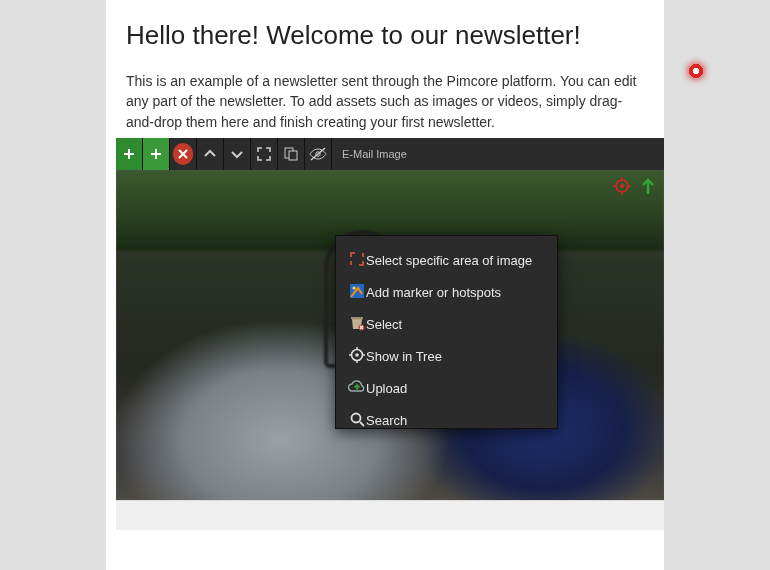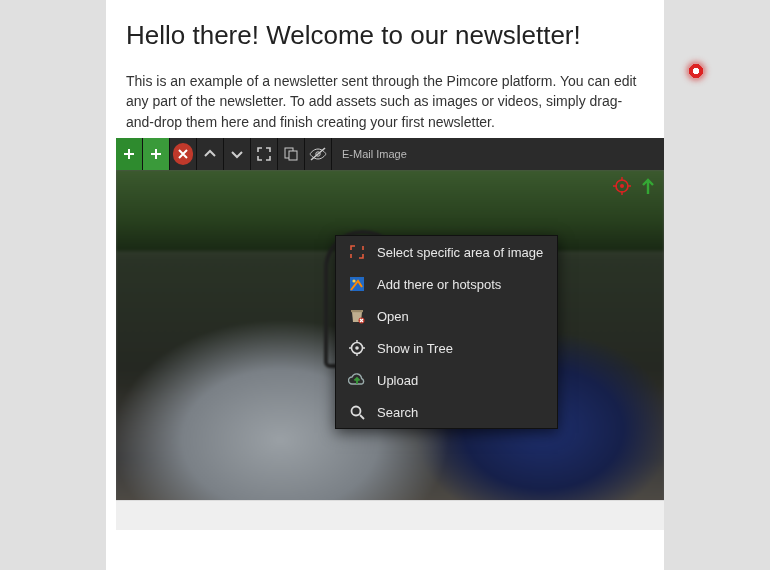--- a/index.html
+++ b/index.html
@@ -23,21 +23,21 @@
       radial-gradient(ellipse 200px 150px at 78% 72%, #1e2f6e 0%, #16204a 40%, rgba(0,0,0,0) 65%),
       linear-gradient(180deg,#3b5a2e 0%, #28401e 14%, #1a2a15 22%, rgba(0,0,0,0) 23%),
       linear-gradient(180deg,rgba(0,0,0,0) 60%, #3a3a3a 80%, #4a4742 90%, #5a5248 100%),
       linear-gradient(180deg,#5a6b4a 0%, #2a3326 25%, #252822 55%, #3a352e 80%, #4a4236 100%);
     filter:blur(1.2px);
   }
   .photo::after{ content:""; position:absolute; left:208px; top:60px; width:70px; height:130px; border:4px solid #222; border-radius:40px 40px 6px 6px; background:rgba(0,0,0,0);}
   .cornericons { position:absolute; top:6px; right:6px; display:flex; gap:6px; }
   .ci { width:20px; height:20px; display:flex; align-items:center; justify-content:center; }
   .menu { position:absolute; left:335px; top:235px; width:223px; background:#2b2b2b; border:1px solid #111; box-shadow:0 4px 14px rgba(0,0,0,0.6); }
-  .mitem { display:flex; align-items:center; height:32px; padding:0 12px; color:#e8e8e8; font-size:13px; cursor:pointer; gap:11px; }
+  .mitem { display:flex; align-items:flex-end; height:32px; padding:0 12px; color:#e8e8e8; font-size:13px; cursor:pointer; }
   .micon { width:18px; height:18px; display:flex; align-items:center; justify-content:center; flex-shrink:0; }
   .bottombar { height:30px; background:#efefef; border-top:1px solid #ddd; }
   .eye { position:absolute; right:65px; top:62px; width:18px; height:18px; border-radius:50%; background:radial-gradient(circle,#fff 0 25%, #d22 26% 55%, rgba(210,30,30,0.35) 56% 100%); box-shadow:0 0 6px rgba(210,30,30,0.7);}
   svg { display:block; }
 </style>
 </head>
 <body>
 
 <div class="page">
   <h1 class="title">Hello there! Welcome to our newsletter!</h1>
@@ -127,32 +127,32 @@
       <span>Select specific area of image</span>
     </div>
     <div class="mitem">
       <span class="micon">
         <svg width="16" height="16" viewBox="0 0 16 16">
             <rect x="1" y="1" width="14" height="14" fill="#2169c4"></rect>
             <path d="M2 14L9 5l4 6" stroke="#ff8a00" stroke-width="2" fill="none"></path>
             <circle cx="5" cy="5" r="1.6" fill="#ffd54a"></circle>
           </svg>
       </span>
-      <span>Add there or hotspots</span>
+      <span>Add marker or hotspots</span>
     </div>
     <div class="mitem">
       <span class="micon">
         <svg width="16" height="16" viewBox="0 0 16 16">
             <path d="M3 4h10l-1 10H4z" fill="#bfae8f"></path>
             <rect x="2" y="2" width="12" height="2.2" fill="#9c8b6b"></rect>
             <circle cx="12.5" cy="12.5" r="3" fill="#c0392b"></circle>
             <path d="M11 11l3 3M14 11l-3 3" stroke="#fff" stroke-width="1.2"></path>
           </svg>
       </span>
-      <span>Open</span>
+      <span>Select</span>
     </div>
     <div class="mitem">
       <span class="micon">
         <svg width="16" height="16" viewBox="0 0 16 16">
             <circle cx="8" cy="8" r="5.5" stroke="#ddd" stroke-width="1.6" fill="none"></circle>
             <circle cx="8" cy="8" r="1.8" fill="#ddd"></circle>
             <path d="M8 0v3M8 13v3M0 8h3M13 8h3" stroke="#ddd" stroke-width="1.4"></path>
           </svg>
       </span>
       <span>Show in Tree</span>

